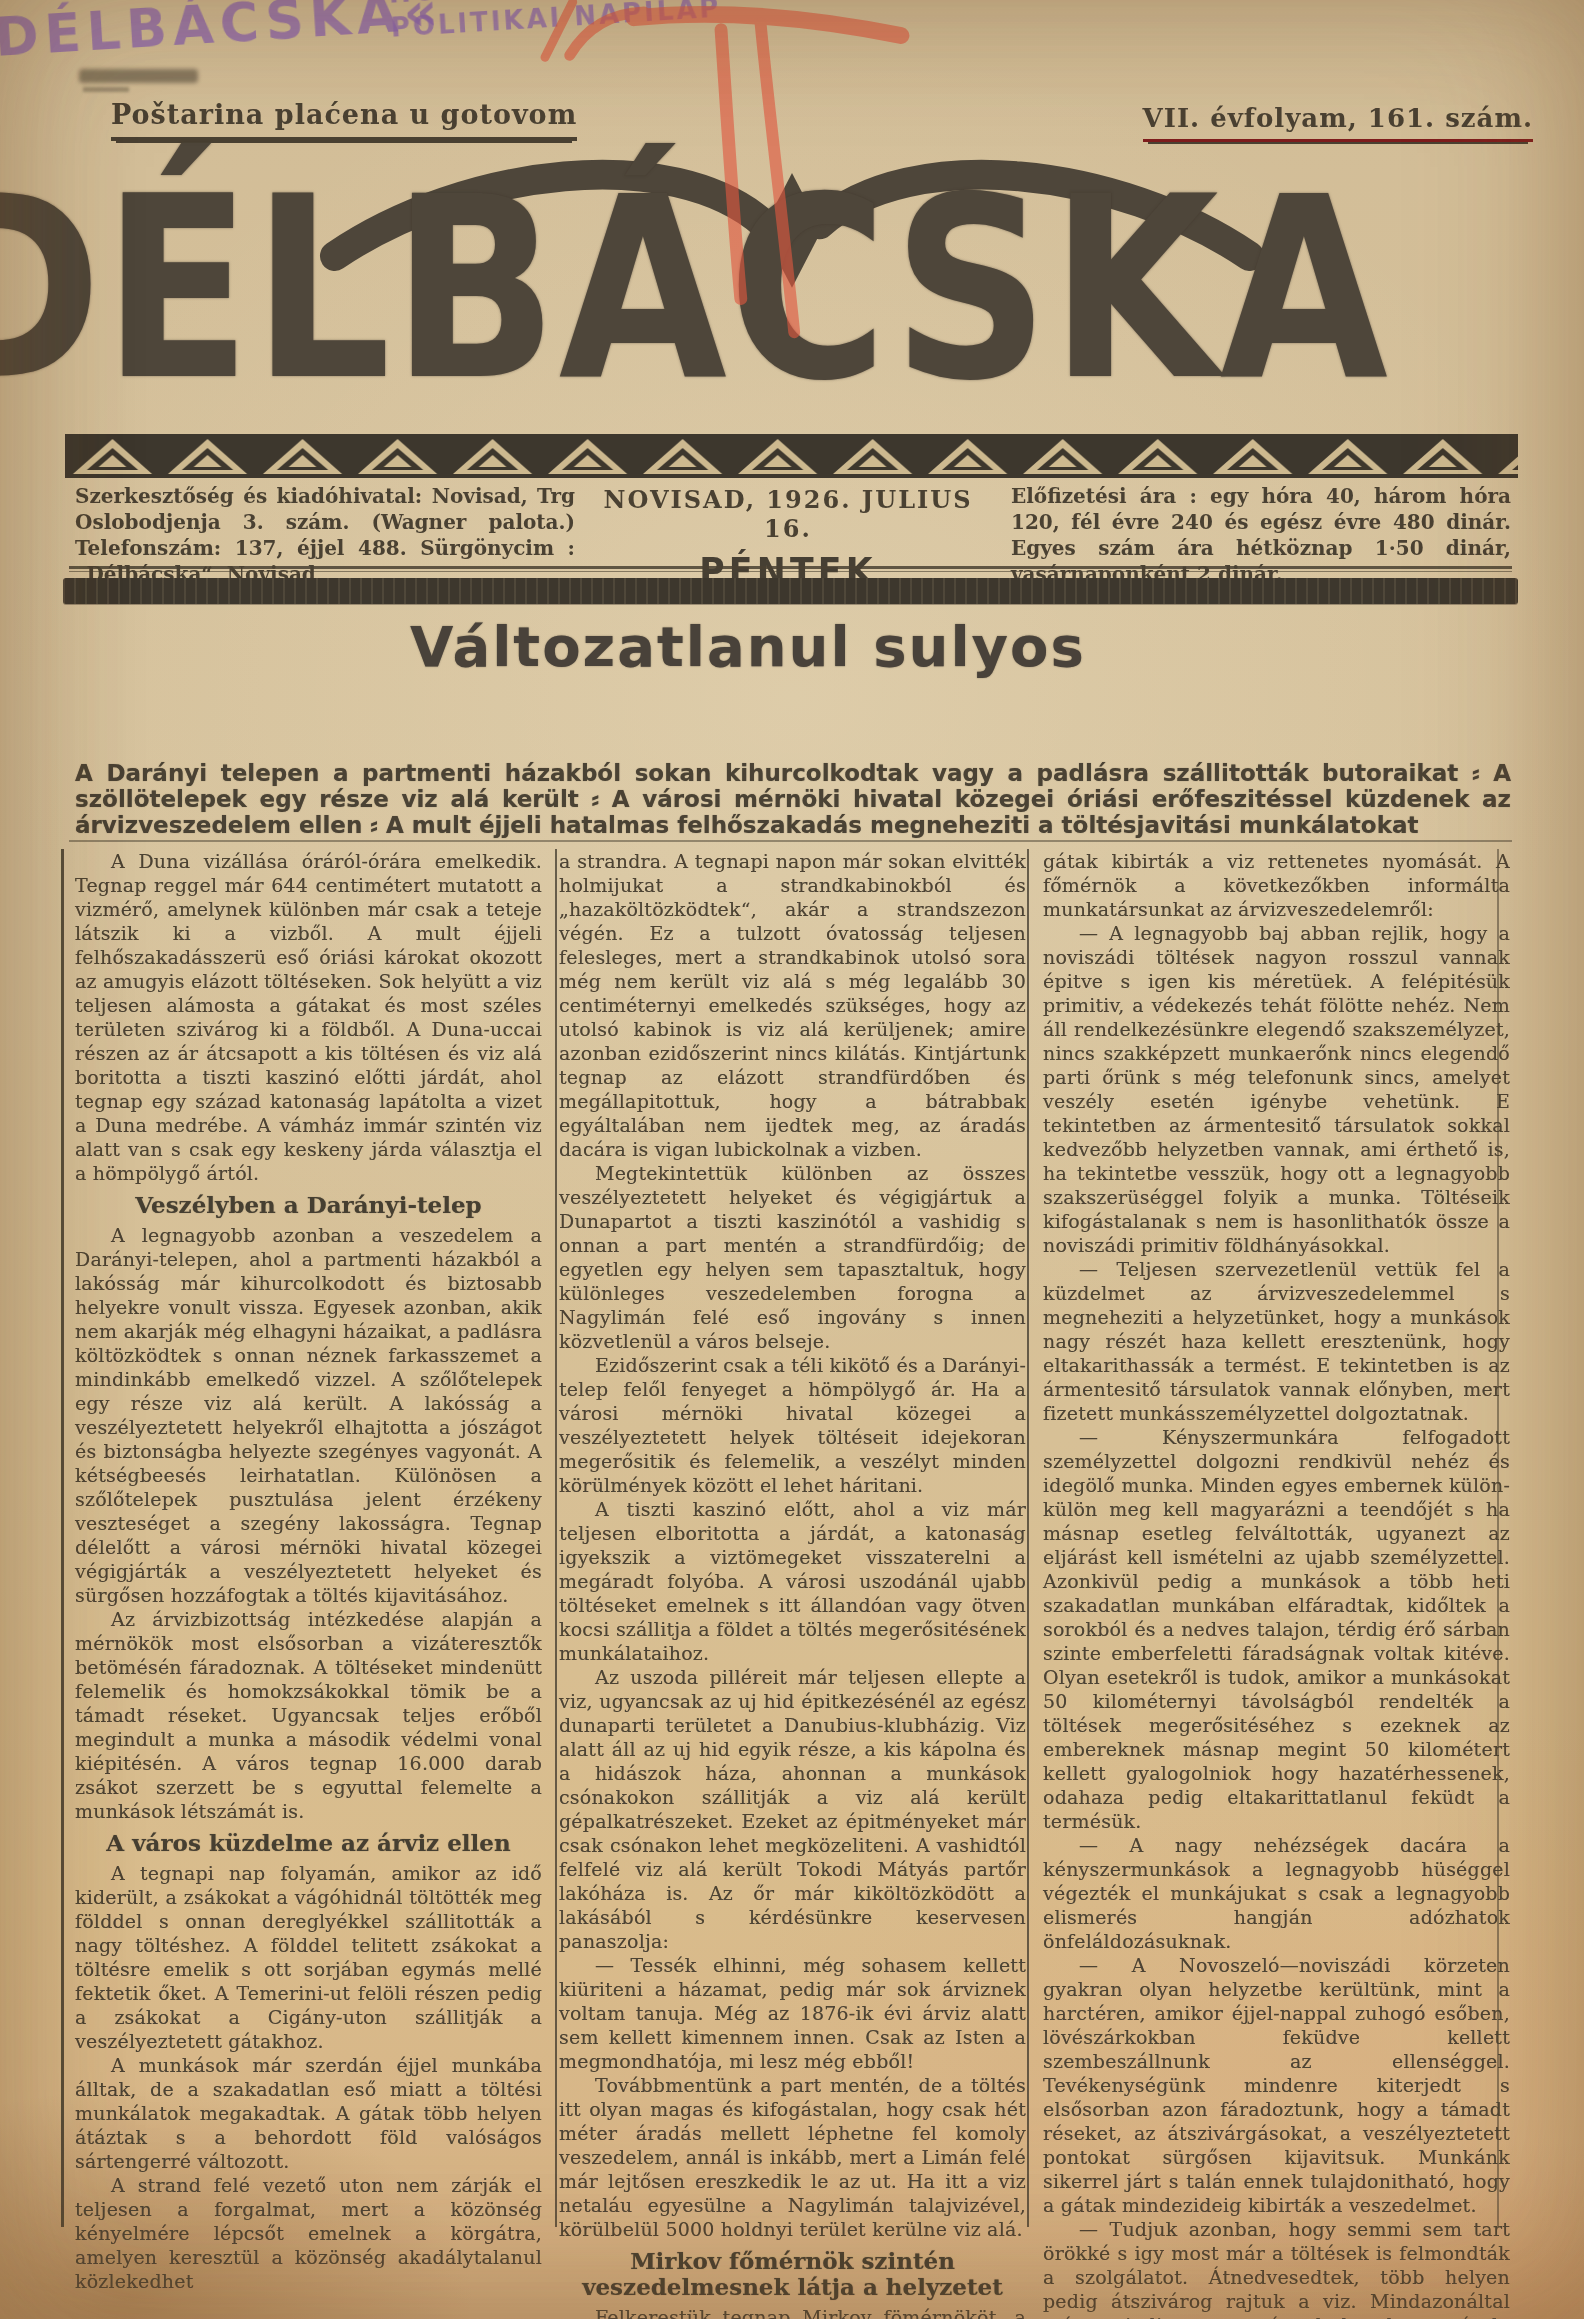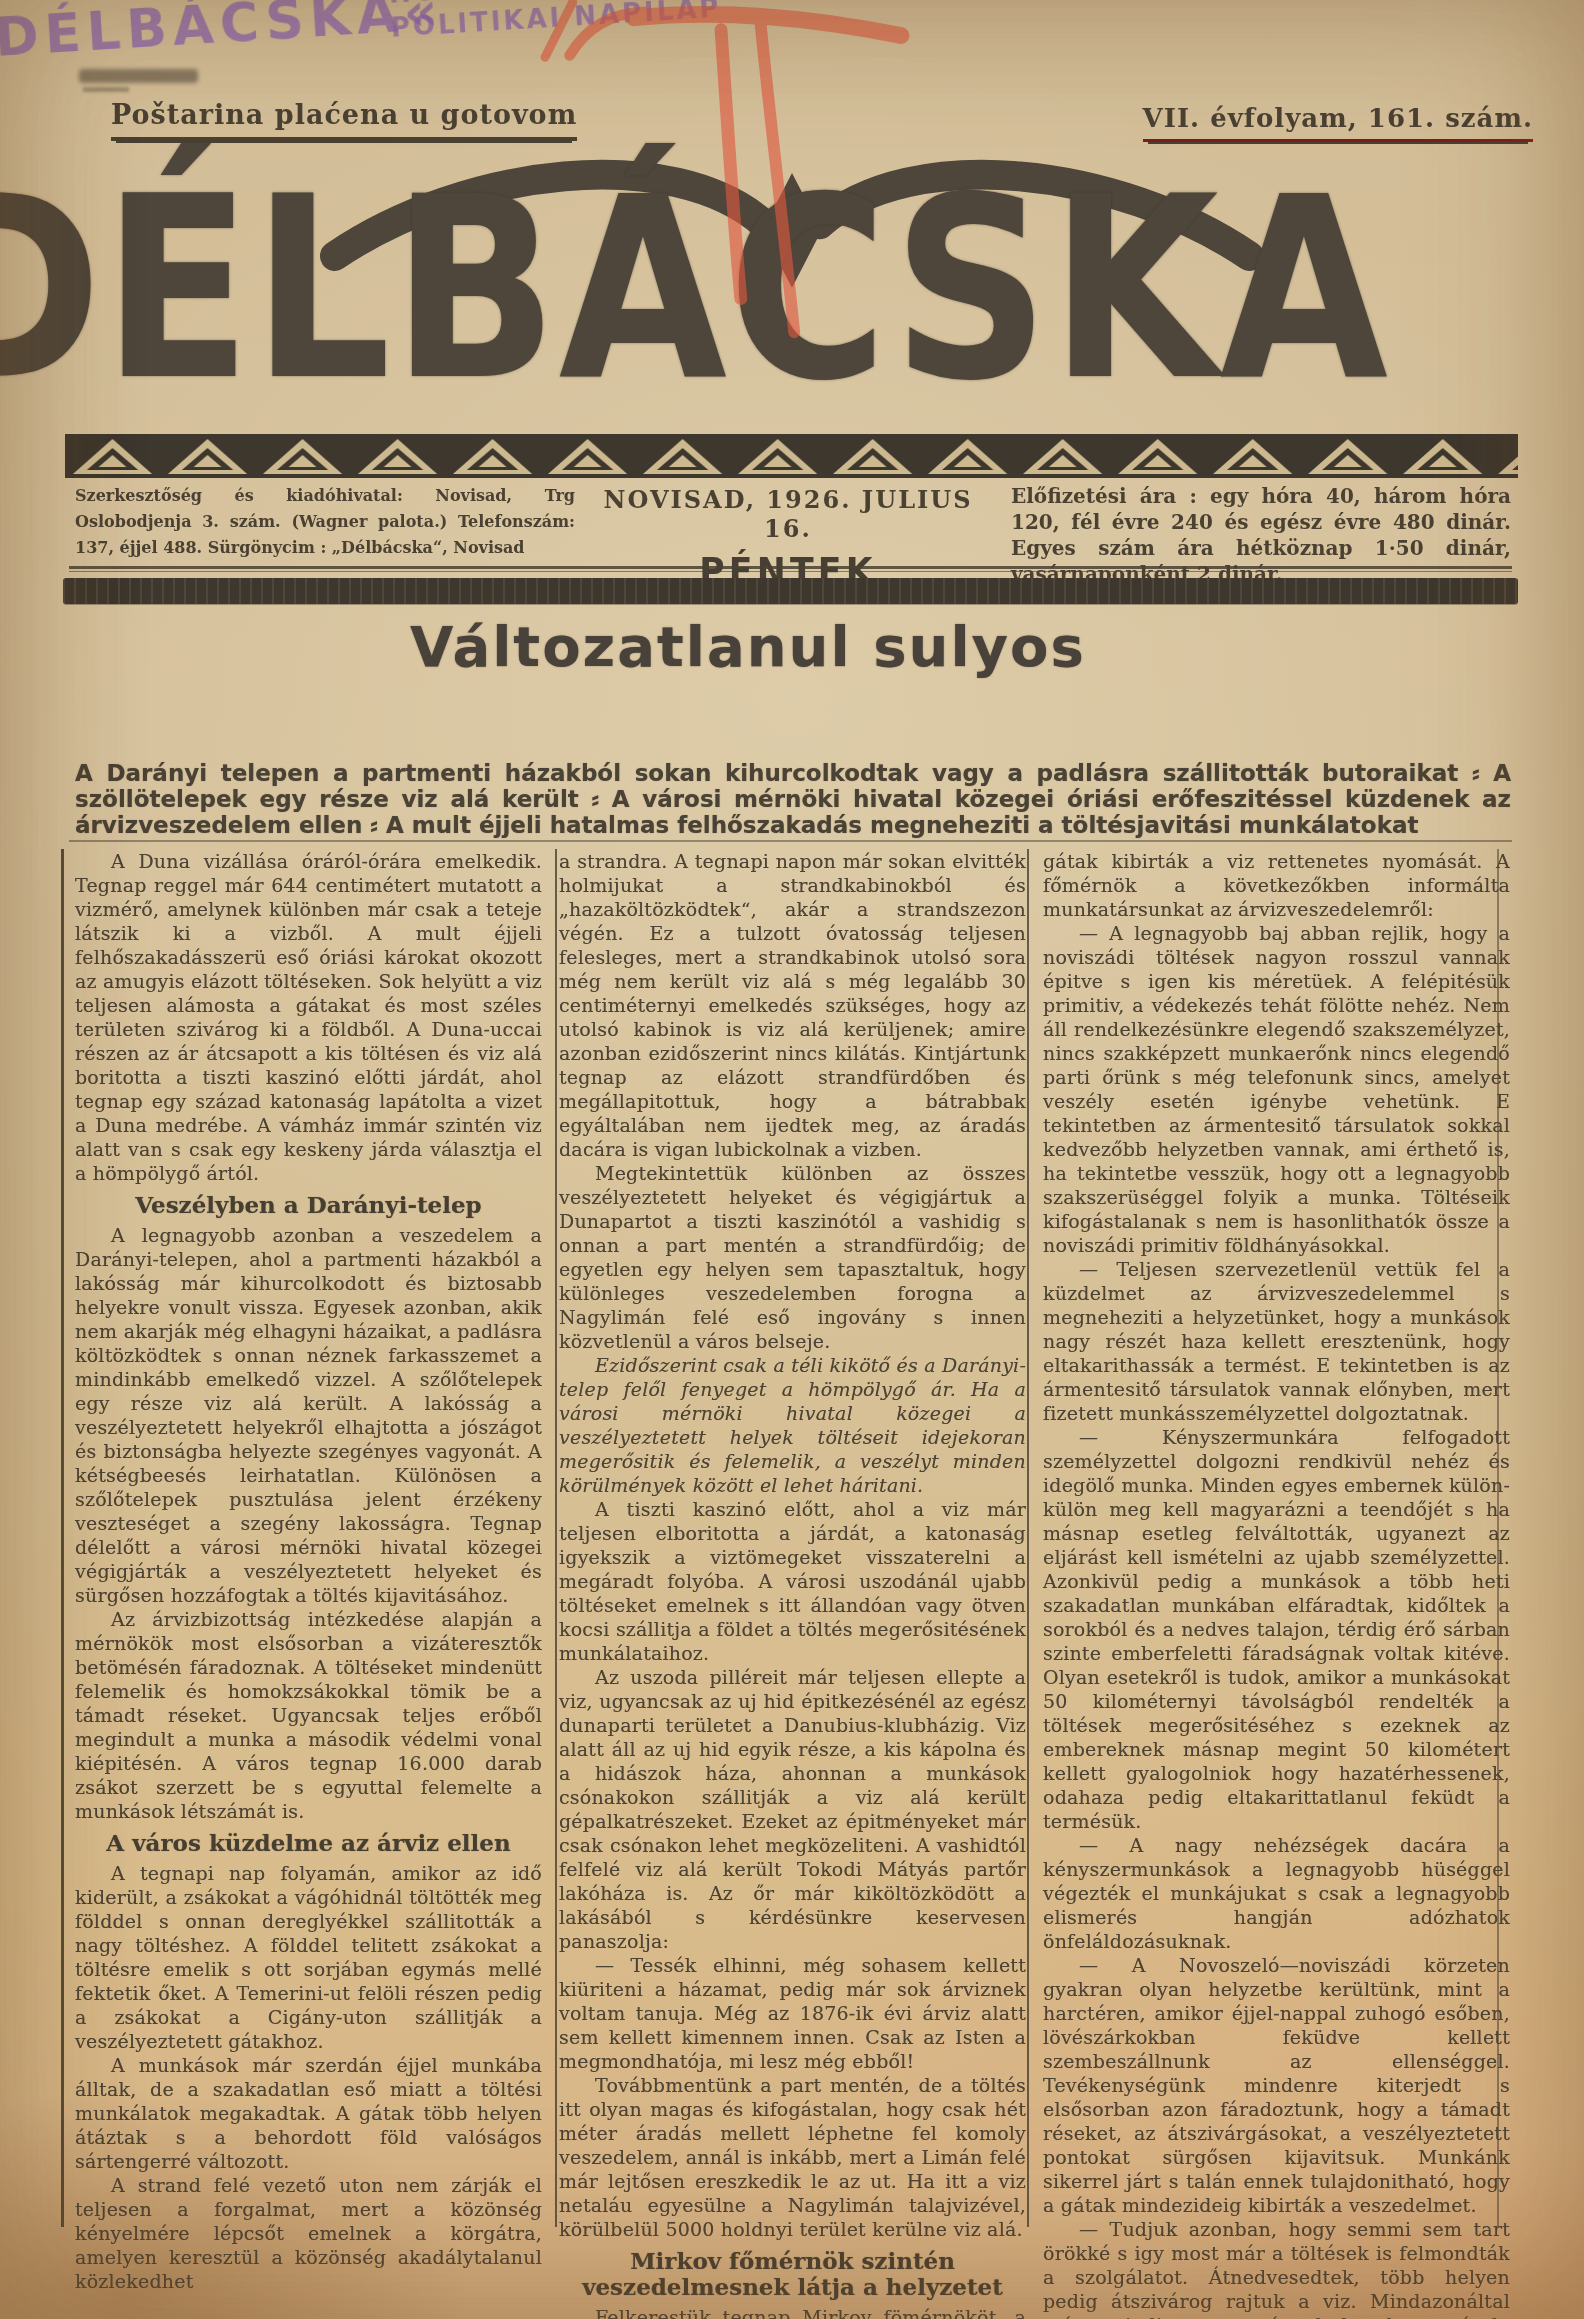--- a/index.html
+++ b/index.html
@@ -36,21 +36,21 @@
   
   .masthead{position:absolute;left:0;top:184px;width:1256px;text-align:center;}
   .masthead-title{display:inline-block;font-family:"DejaVu Sans",sans-serif;font-weight:bold;font-size:194px;line-height:178px;
     letter-spacing:1px;color:#4e463a;transform:scale(1.12,1.30);transform-origin:50% 20%;
     text-shadow:0 0 2px rgba(60,50,40,.55);}
   .wings{position:absolute;left:317px;top:139px;width:950px;height:149px;}
   .zigzag{position:absolute;left:65px;top:434px;width:1453px;height:44px;}
 
   
   .dateline{position:absolute;left:75px;top:481px;width:1436px;}
-  .dl-left{position:absolute;left:0;top:2px;width:500px;font-weight:bold;font-size:16px;line-height:26px;text-align:justify;}
+  .dl-left{position:absolute;left:0;top:2px;width:500px;font-weight:bold;font-size:20px;line-height:26px;text-align:justify;}
   .dl-center{position:absolute;left:515px;top:4px;width:396px;text-align:center;}
   .dl-date{font-weight:bold;font-size:24px;letter-spacing:2px;}
   .dl-day{font-family:"DejaVu Sans",sans-serif;font-weight:bold;font-size:33px;letter-spacing:4px;margin-top:8px;
     transform:scale(1.05,1.15);color:#463f33;}
   .dl-right{position:absolute;left:936px;top:2px;width:500px;font-weight:bold;font-size:20px;line-height:26px;text-align:justify;}
   .rule-thin{position:absolute;left:69px;top:566px;width:1443px;height:3px;background:#4a4132;opacity:.85;}
   .rule-thin::after{content:"";position:absolute;left:0;top:5px;width:100%;height:1px;background:#4a4132;opacity:.7;}
   .band-thick{position:absolute;left:63px;top:578px;width:1455px;height:26px;background:#3d372d;border-radius:3px;
     box-shadow:0 1px 0 rgba(60,50,40,.4);
     background-image:repeating-linear-gradient(90deg, rgba(212,192,150,.12) 0 2px, transparent 2px 11px);}
@@ -64,21 +64,21 @@
   .subhead{position:absolute;left:75px;top:760px;width:1436px;font-family:"DejaVu Sans",sans-serif;font-weight:bold;
     font-size:23px;line-height:26px;text-align:justify;color:#4a4234;text-shadow:0 0 1px rgba(60,52,40,.5);}
   .rule-sub{position:absolute;left:69px;top:840px;width:1443px;height:2px;background:#4a4132;opacity:.5;}
 
   
   .columns{position:absolute;left:75px;top:849px;width:1436px;display:flex;gap:17px;}
   .col{width:467px;}
   p.paragraph{margin:0;text-indent:36px;text-align:justify;font-size:19px;line-height:24px;
     color:#4c4334;letter-spacing:0.2px;text-shadow:0 0 0.6px rgba(70,60,45,.45);}
   p.noindent{text-indent:0;}
-  p.italic{font-style:italic;}
+  p.italic{}
   h3.heading{margin:7px 0 5px;text-align:center;font-size:23px;line-height:26px;color:#463f31;
     font-weight:bold;text-shadow:0 0 1px rgba(60,52,40,.5);}
   .vrule{position:absolute;top:849px;width:2px;height:1378px;background:#3f382c;opacity:.75;}
   .vrule.v0{left:61px;width:3px;opacity:.85;}
   .vrule.v1{left:555px;}
   .vrule.v2{left:1027px;}
   .vrule.v3{left:1497px;opacity:.5;}
 
   .crayon{position:absolute;left:515px;top:-4px;width:416px;height:356px;pointer-events:none;}
 </style>

